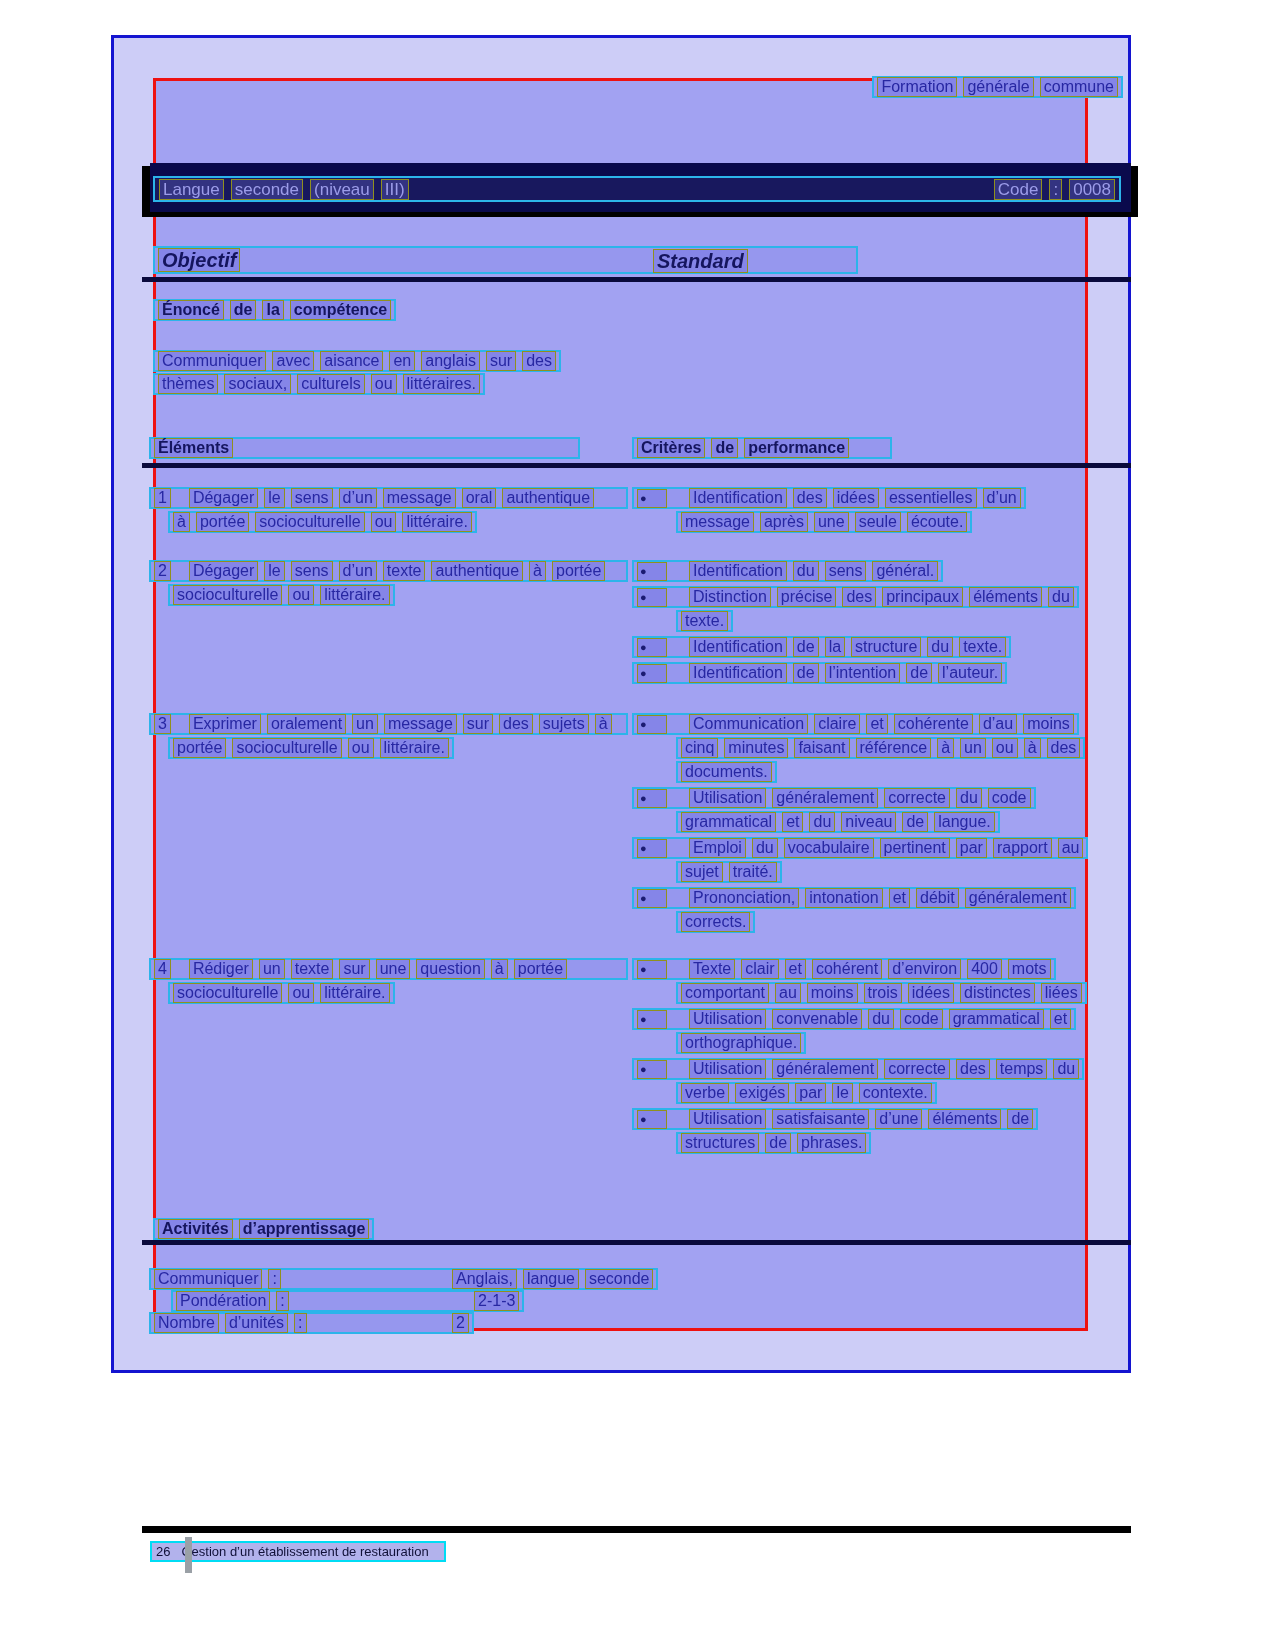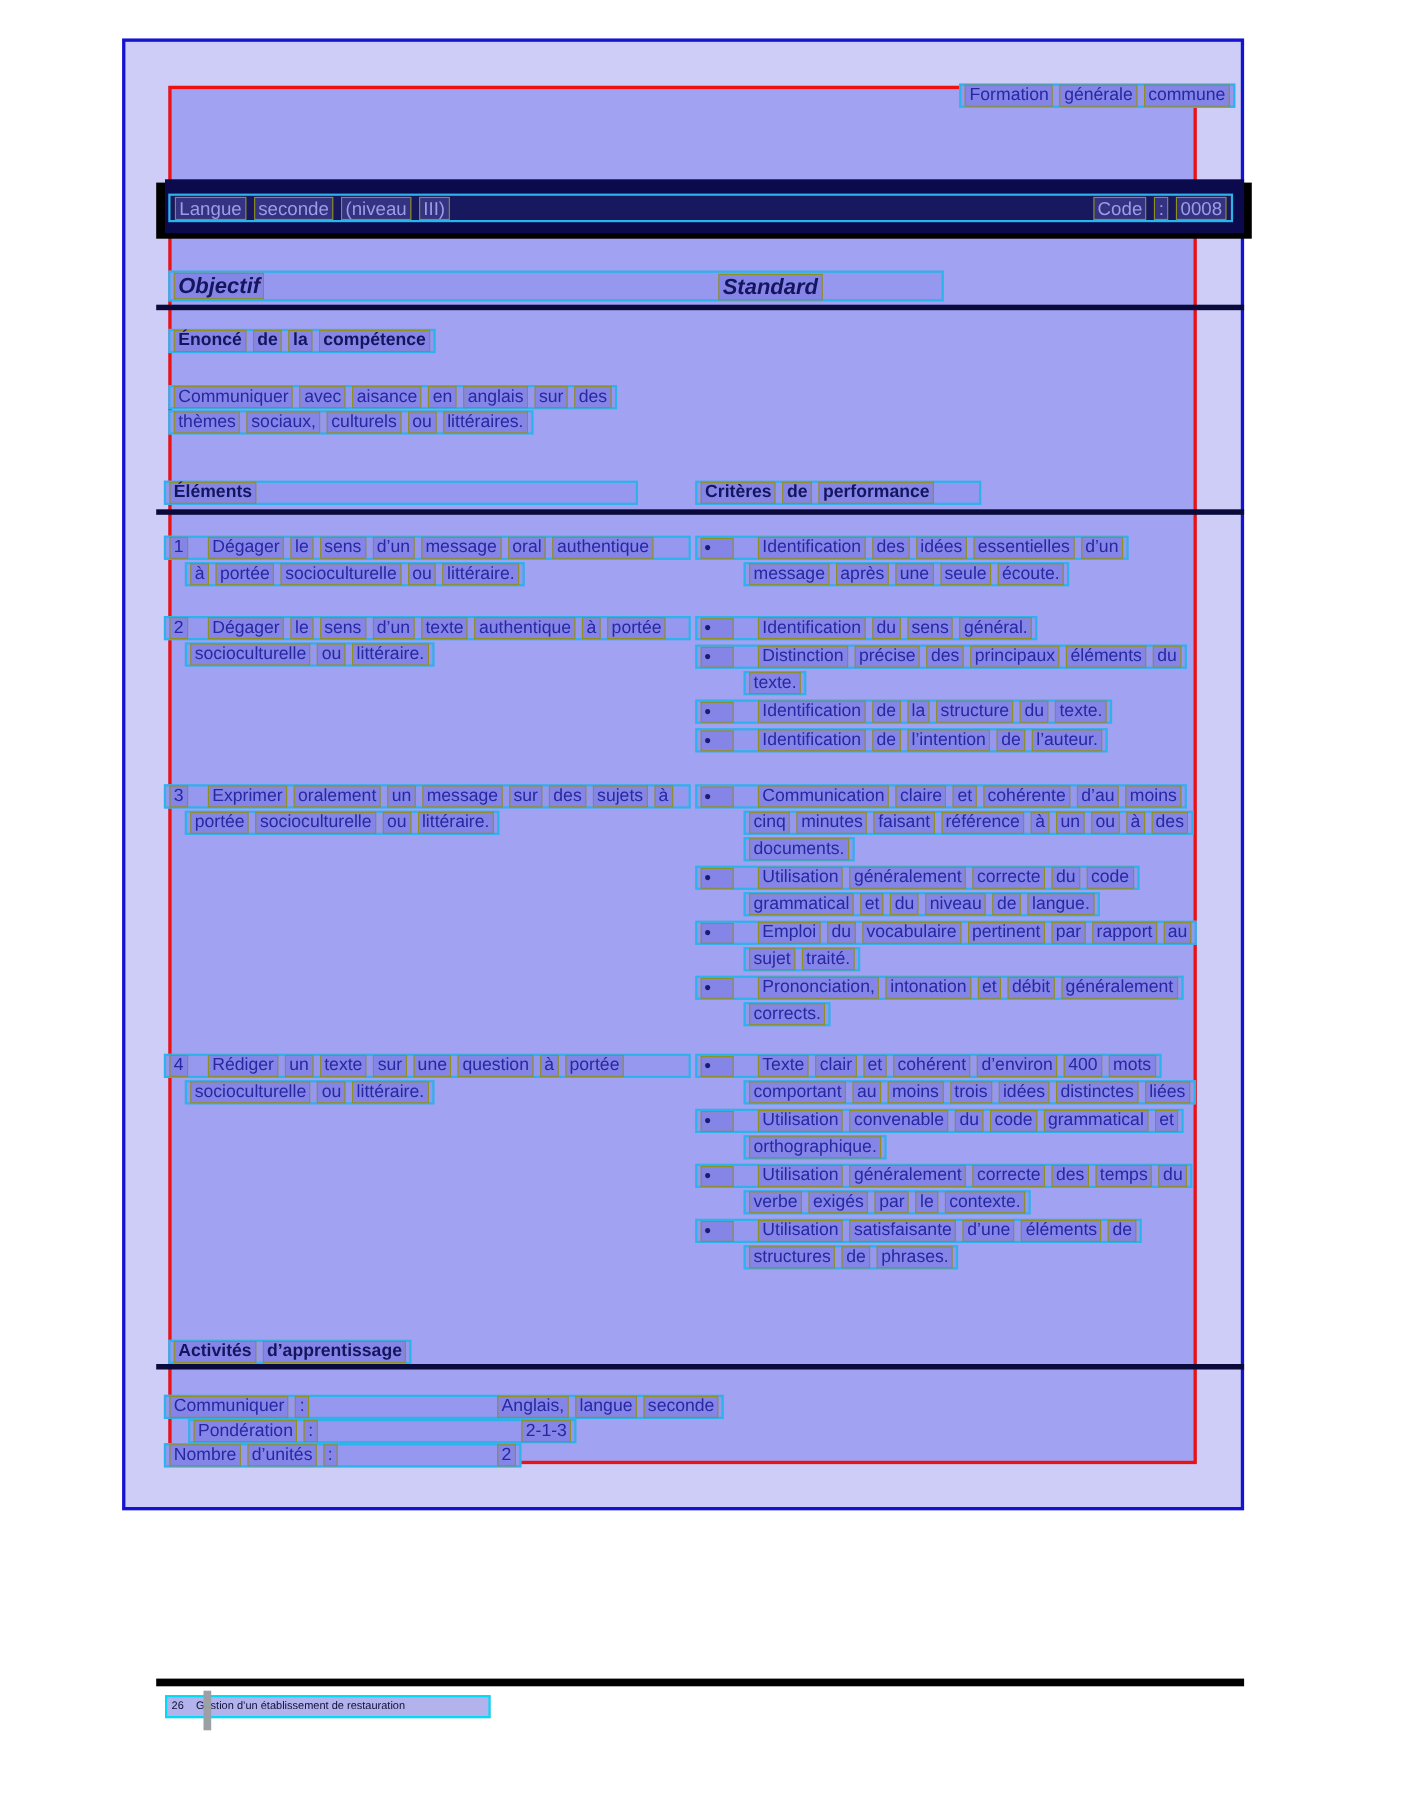--- a/index.html
+++ b/index.html
@@ -54,21 +54,21 @@
   .numbox{min-width:15px; margin-right:12px; text-align:center;}
   .bulletbox{width:30px; margin-right:16px; text-align:left; color:#1b1b72; font-size:11px; line-height:11px; padding:3px 2px;}
 
   
   .info-line .label-group{display:inline-flex; gap:6px; width:292px;}
 
   
   #footer-bar{left:142px; top:1526px; width:989px; height:7px; background:#000000;}
   #footer-line{left:150px; top:1541px; width:296px; height:21px; border:2px solid var(--foot-border);
                background:var(--foot-fill); display:flex; align-items:center; padding:0 4px;
-               font-size:10px; color:#101038; white-space:nowrap;}
+               font-size:13px; color:#101038; white-space:nowrap;}
   #footer-text-span{margin-left:11px;}
   #footer-sep{left:185px; top:1537px; width:7px; height:36px; background:#9aa0a6; z-index:5;}
 </style>
 </head>
 <body>
 
 <div id="canvas">
   <div id="page-rect" class="abs"></div>
   <div id="red-region" class="abs"></div>
 

